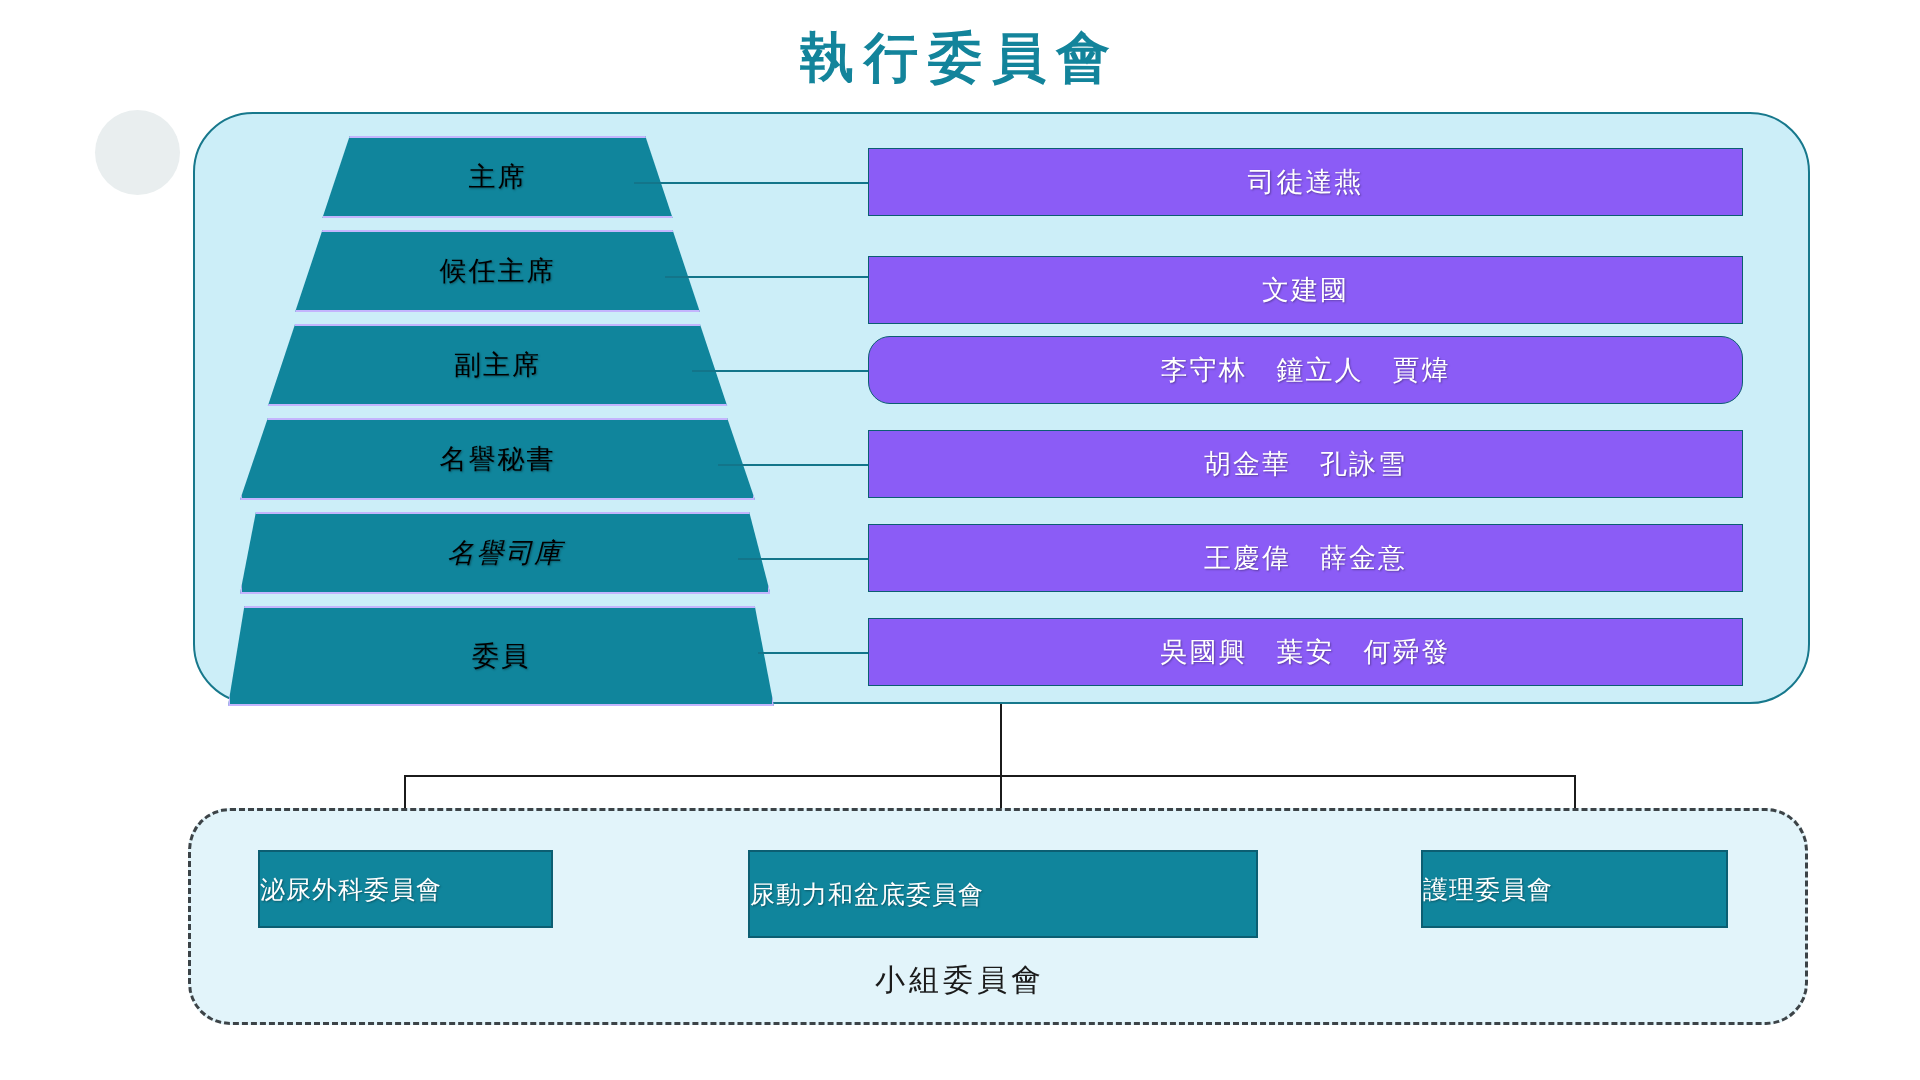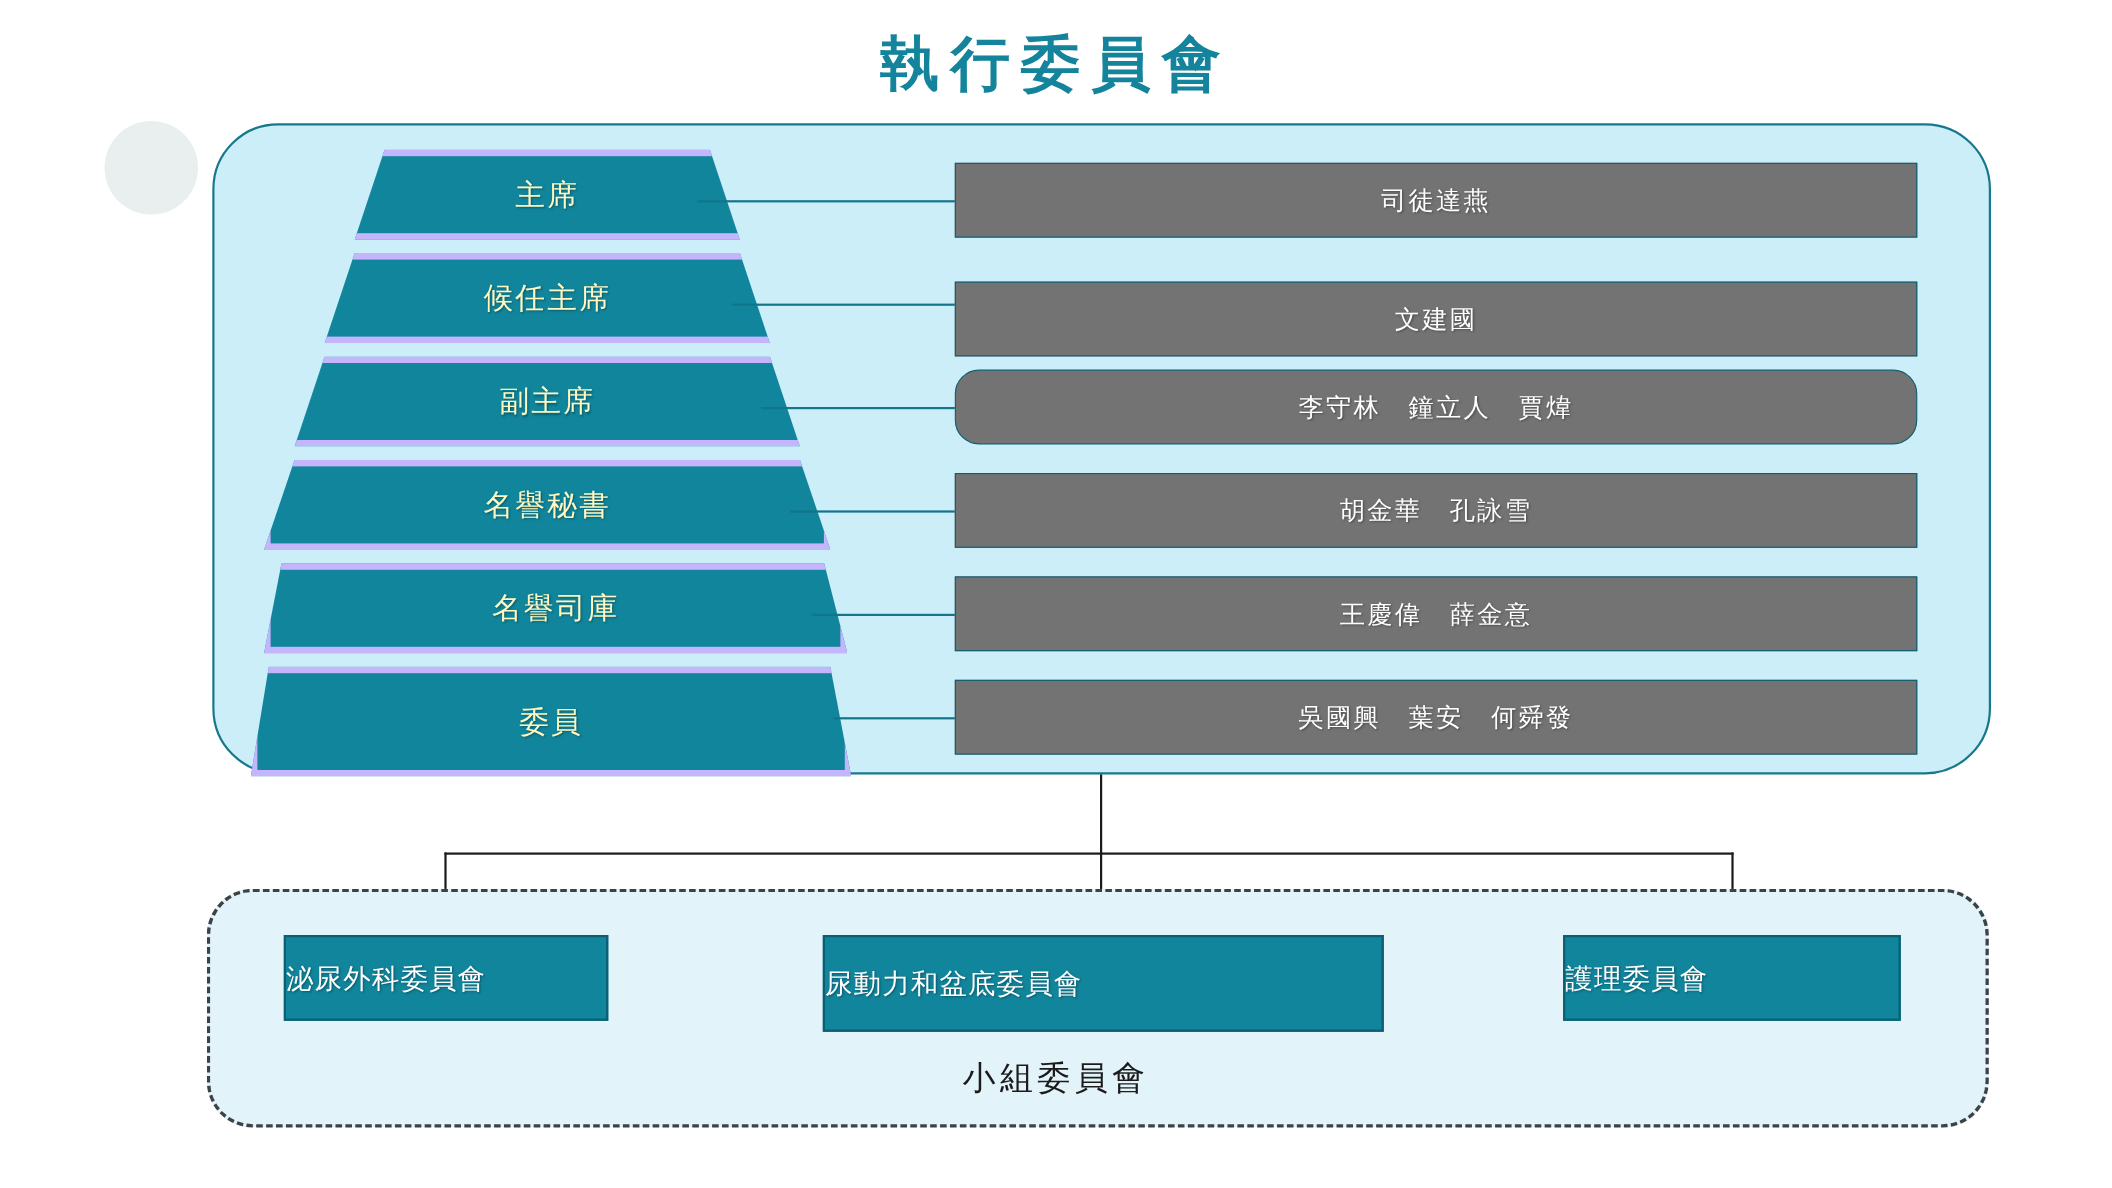--- a/index.html
+++ b/index.html
@@ -34,42 +34,42 @@
     border:2px solid #17788C;
     border-radius:60px;
     box-sizing:border-box;
   }
 
   
   .pyramid{position:absolute;left:240px;top:136px;width:515px;height:555px;}
   .pyr-row{
     position:absolute;left:0;width:100%;
     background:#10859C;
-    border:6px solid #c4b5fd;
+    border:2px solid #c4b5fd;
     box-sizing:border-box;
-    color:#fef9c3;
+    color:#000000;
     font-size:27px;
     display:flex;align-items:center;justify-content:center;
     text-shadow:1px 1px 2px rgba(0,0,0,.35);
     letter-spacing:2px;
   }
 
   
   .conn{position:absolute;height:2px;background:#13758A;}
   .vline{position:absolute;width:2px;background:#1b1b1b;}
   .hline{position:absolute;height:2px;background:#1b1b1b;}
 
   
   .names{position:absolute;left:868px;top:136px;width:875px;}
   .name-box{
     position:absolute;left:0;width:875px;height:68px;
-    background:#737373;
+    background:#8b5cf6;
     border:1px solid #0C5E72;
     box-sizing:border-box;
-    color:#ffffff;font-size:23px;
+    color:#ffffff;font-size:27px;
     display:flex;align-items:center;justify-content:center;
     text-shadow:1px 1px 2px rgba(0,0,0,.35);
     letter-spacing:2px;
     white-space:pre;
   }
 
   
   .sub-panel{
     position:absolute;left:188px;top:808px;width:1620px;height:217px;
     background:#E2F4FA;
@@ -109,21 +109,21 @@
     </div>
     <div class="pyr-row" style="top:94px;height:82px;clip-path:polygon(16.0% 0,84.0% 0,89.3% 100%,10.7% 100%);">
       <span>候任主席</span>
     </div>
     <div class="pyr-row" style="top:188px;height:82px;clip-path:polygon(10.7% 0,89.3% 0,94.6% 100%,5.4% 100%);">
       <span>副主席</span>
     </div>
     <div class="pyr-row" style="top:282px;height:82px;clip-path:polygon(5.4% 0,94.6% 0,100% 100%,0% 100%);">
       <span>名譽秘書</span>
     </div>
-    <div class="pyr-row" style="top:376px;height:82px;clip-path:polygon(3.0% 0,96.0% 0,100% 100%,0% 100%);width:103%;">
+    <div class="pyr-row" style="top:376px;height:82px;clip-path:polygon(3.0% 0,96.0% 0,100% 100%,0% 100%);width:103%;font-style:italic;">
       <span>名譽司庫</span>
     </div>
     <div class="pyr-row" style="top:470px;height:100px;clip-path:polygon(3.0% 0,96.5% 0,100% 100%,0% 100%);width:106%;left:-12px;font-family:Liberation Serif, serif;">
       <span>委員</span>
     </div>
   </div>
 
   <div class="conn" style="left:634px;top:182px;width:234px;"></div>
   <div class="conn" style="left:665px;top:276px;width:203px;"></div>
   <div class="conn" style="left:692px;top:370px;width:176px;"></div>

